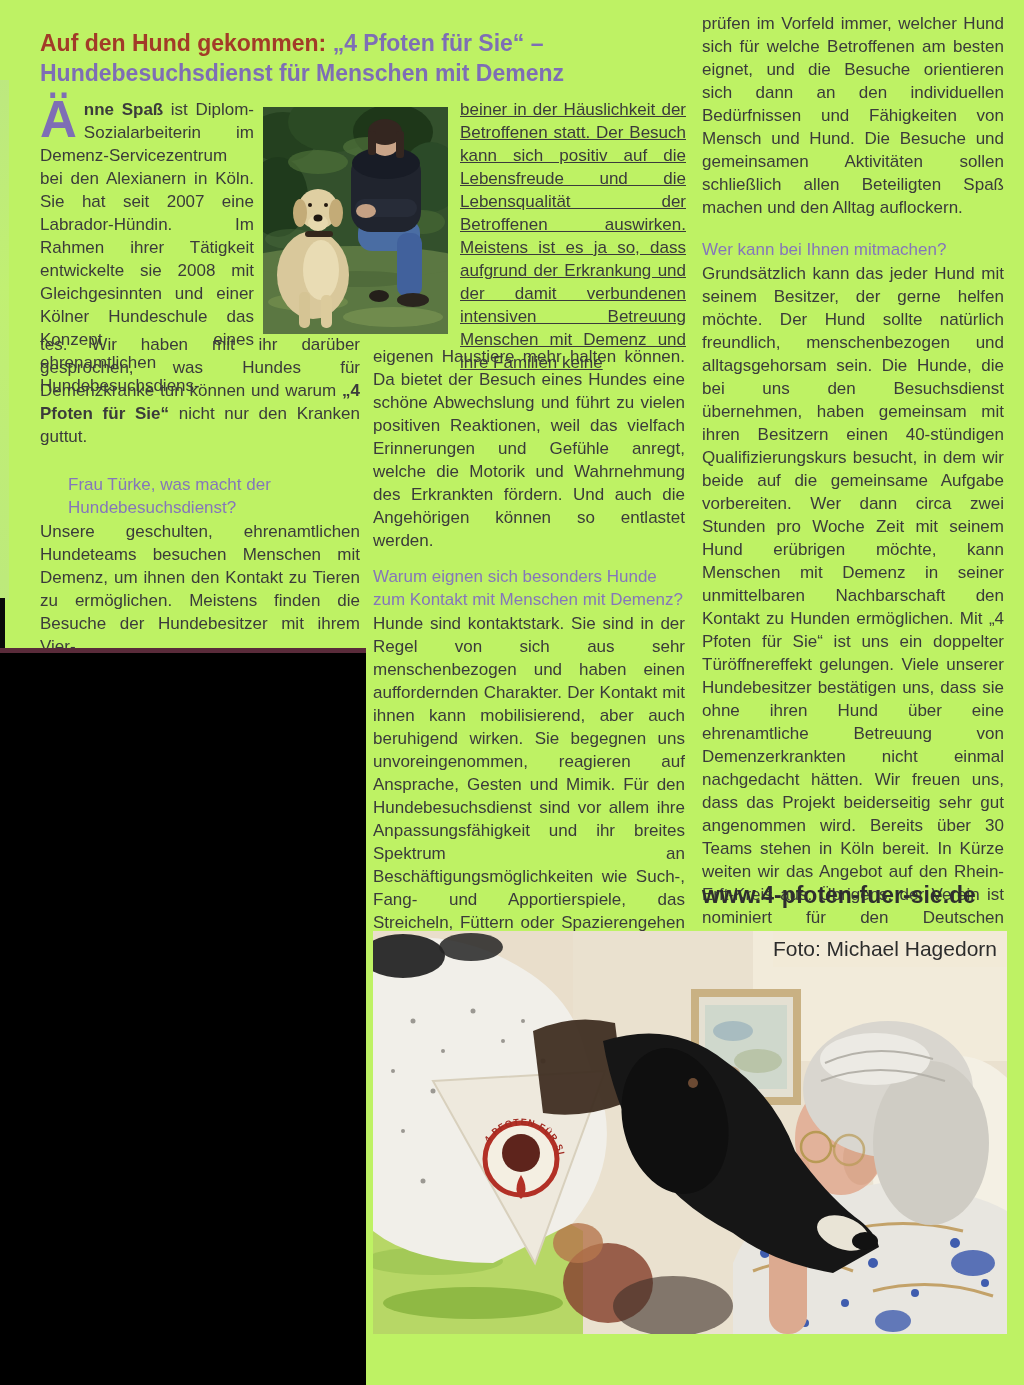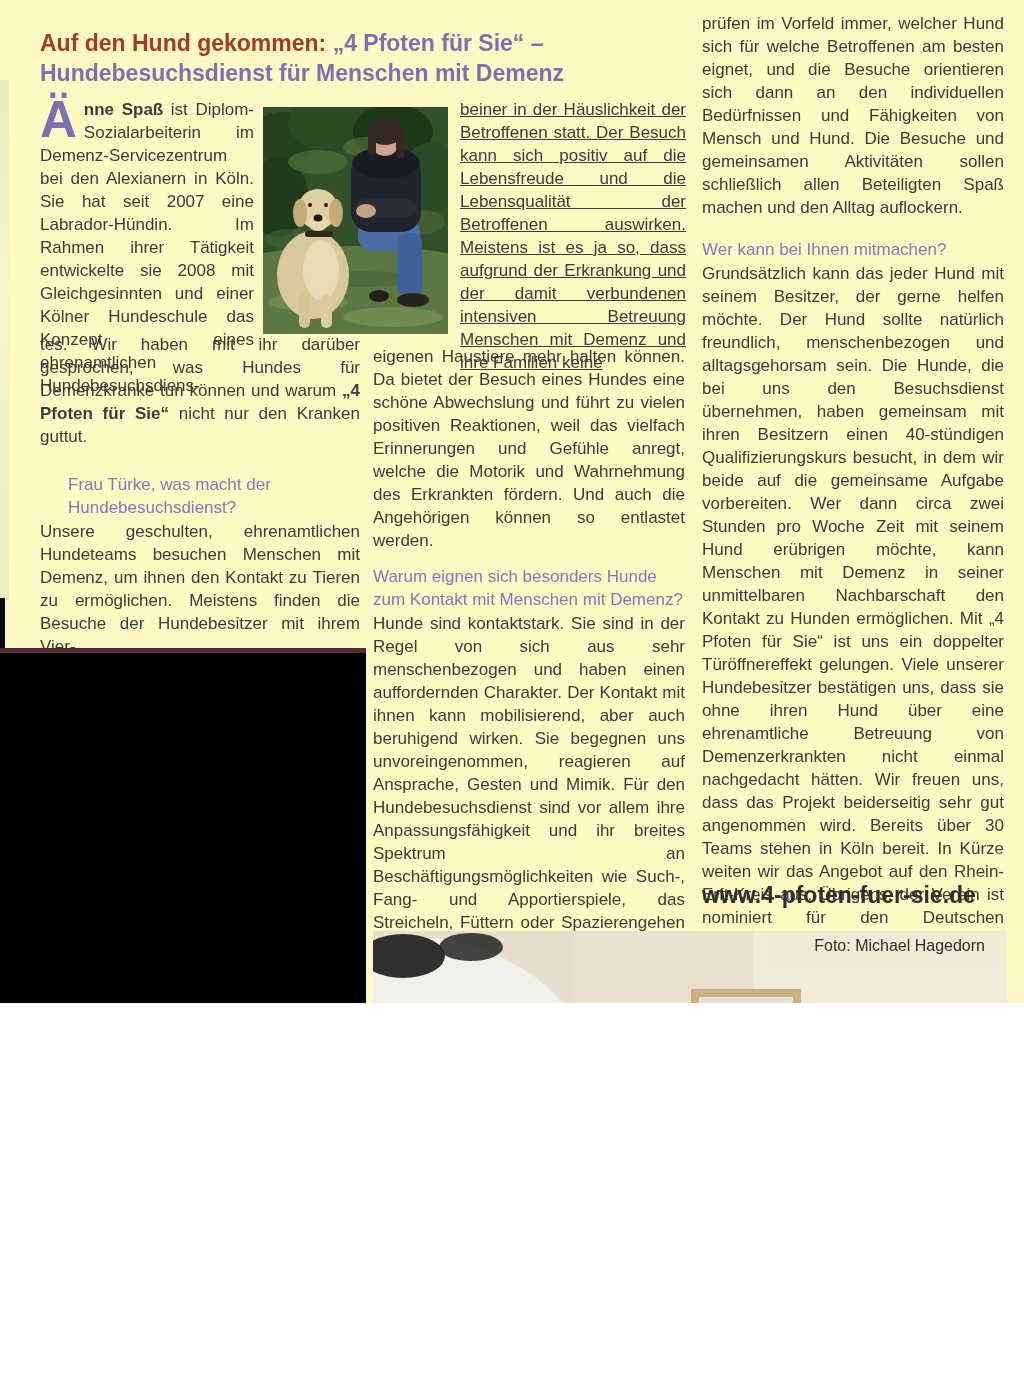--- a/index.html
+++ b/index.html
@@ -1,18 +1,18 @@
 <!DOCTYPE html>
 <html lang="de"><head>
 <meta charset="utf-8">
 <style>
   html,body{margin:0;padding:0;background:#ffffff;}
   .page{
-    position:relative;width:1024px;height:1003px;overflow:hidden;
-    background:#fef9c3;
+    position:relative;width:1024px;height:1385px;overflow:hidden;
+    background:#bef264;
     font-family:"Liberation Sans", sans-serif;
     color:#383838;
   }
   
   .edge-tint{position:absolute;left:0;top:80px;width:9px;height:520px;
     background:linear-gradient(180deg,rgba(186,214,178,.35),rgba(210,226,200,.15) 40%,rgba(186,214,178,.3));}
   .top-smudge{position:absolute;left:22px;top:0;width:300px;height:7px;overflow:hidden;}
 
   .title{position:absolute;left:40px;top:28px;font-size:23px;font-weight:bold;line-height:30px;}
   .t-red{color:#a23b28;}
@@ -27,21 +27,21 @@
   .c2{left:373px;width:312px;}
   .c2.narrow{left:460px;width:226px;}
   .c3{left:702px;width:302px;}
 
   .site{font-weight:bold;color:#2e2e2e;font-size:23px;text-align:left;}
 
   .photo{position:absolute;overflow:hidden;background:#777;}
   .photo-top{left:263px;top:107px;width:185px;height:227px;}
   .photo-bottom{left:373px;top:931px;width:634px;height:403px;}
   .photo svg{display:block;width:100%;height:100%;}
-  .caption{position:absolute;top:6px;right:22px;font-size:16px;color:#2c2c2c;}
+  .caption{position:absolute;top:6px;right:10px;font-size:21px;color:#2c2c2c;}
 
   .redact-main{position:absolute;left:0;top:648px;width:366px;height:737px;
     background:#000;border-top:5px solid #5a2b3a;box-sizing:border-box;z-index:5;}
   .redact-side{position:absolute;left:0;top:598px;width:5px;height:52px;background:#0a0a0a;z-index:5;}
 </style>
 </head>
 <body>
 
 <div class="page">
 

